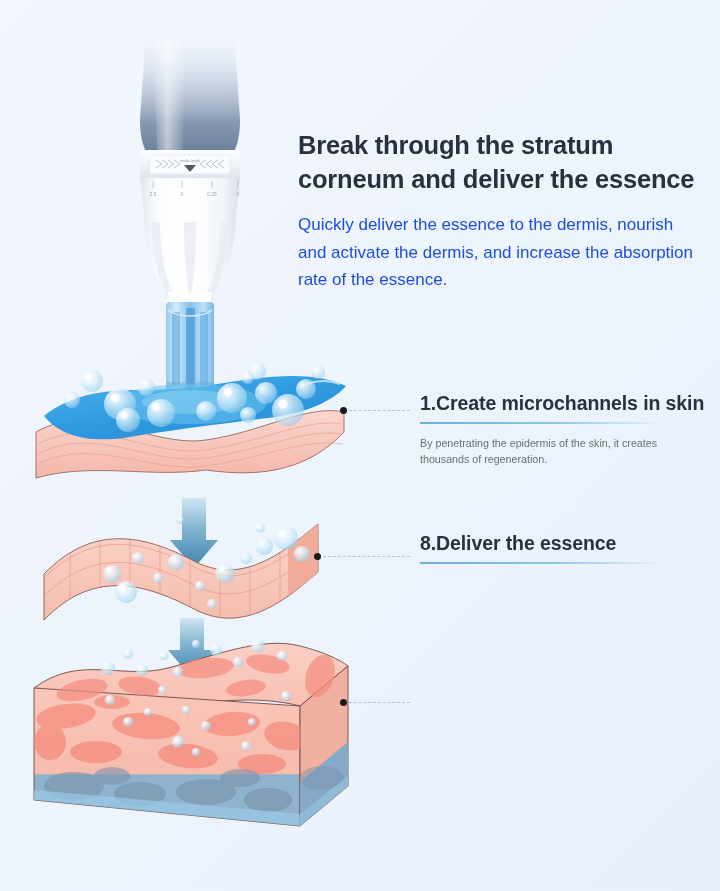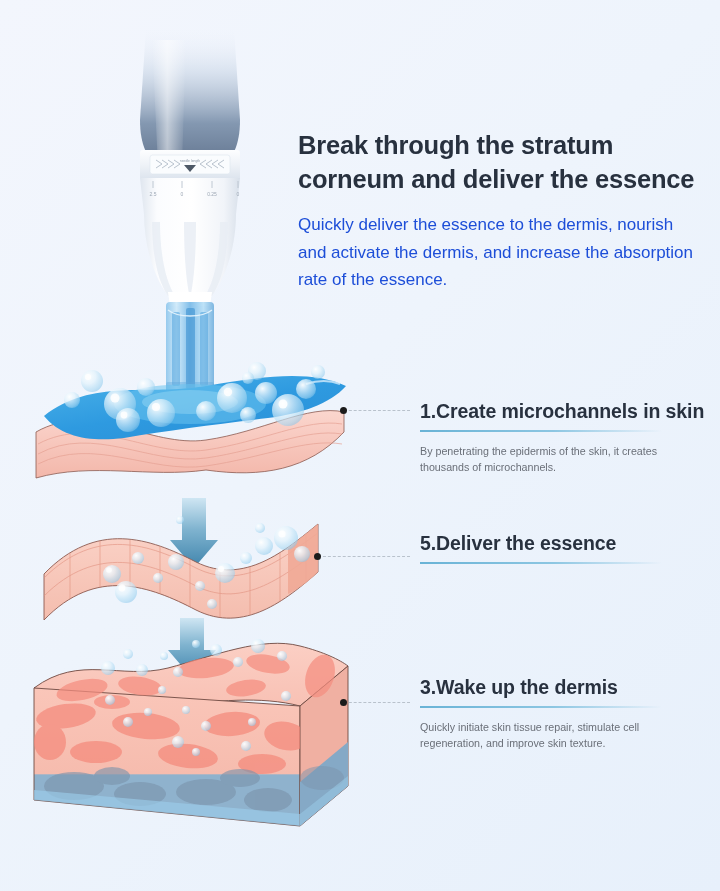--- a/index.html
+++ b/index.html
@@ -66,21 +66,21 @@
     height: 1.5px;
     width: 242px;
     background: linear-gradient(to right, #69b3d6 0%, #8cc6e2 55%, rgba(160,206,230,0) 100%);
   }
   .step-body {
     margin-top: 11px;
     font-size: 10.7px;
     line-height: 1.58;
     color: #6a6f78;
   }
-  #step-1 { top: 392px; margin-top: 8px; }
+  #step-1 { top: 392px; }
   #step-2 { top: 532px; }
   #step-3 { top: 676px; }
 
   
   .leader {
     position: absolute;
     height: 1px;
     border-top: 1.4px dashed #b9c2cc;
   }
   #leader-1 { left: 344px; top: 410px; width: 66px; }
@@ -391,27 +391,22 @@
   <div class="leader" id="leader-1"></div>
   <div class="leader-dot" id="dot-1"></div>
   <div class="leader" id="leader-2"></div>
   <div class="leader-dot" id="dot-2"></div>
   <div class="leader" id="leader-3"></div>
   <div class="leader-dot" id="dot-3"></div>
 
   <div class="step" id="step-1">
     <div class="step-title">1.Create microchannels in skin</div>
     <div class="step-rule"></div>
-    <div class="step-body">By penetrating the epidermis of the skin, it creates thousands of microchannels.</div>
+    <div class="step-body">By penetrating the epidermis of the skin, it creates thousands of regeneration.</div>
   </div>
 
   <div class="step" id="step-2">
-    <div class="step-title">5.Deliver the essence</div>
+    <div class="step-title">8.Deliver the essence</div>
     <div class="step-rule"></div>
   </div>
 
-  <div class="step" id="step-3">
-    <div class="step-title">3.Wake up the dermis</div>
-    <div class="step-rule"></div>
-    <div class="step-body">Quickly initiate skin tissue repair, stimulate cell regeneration, and improve skin texture.</div>
-  </div>
 
 </div>
 
 </body></html>

